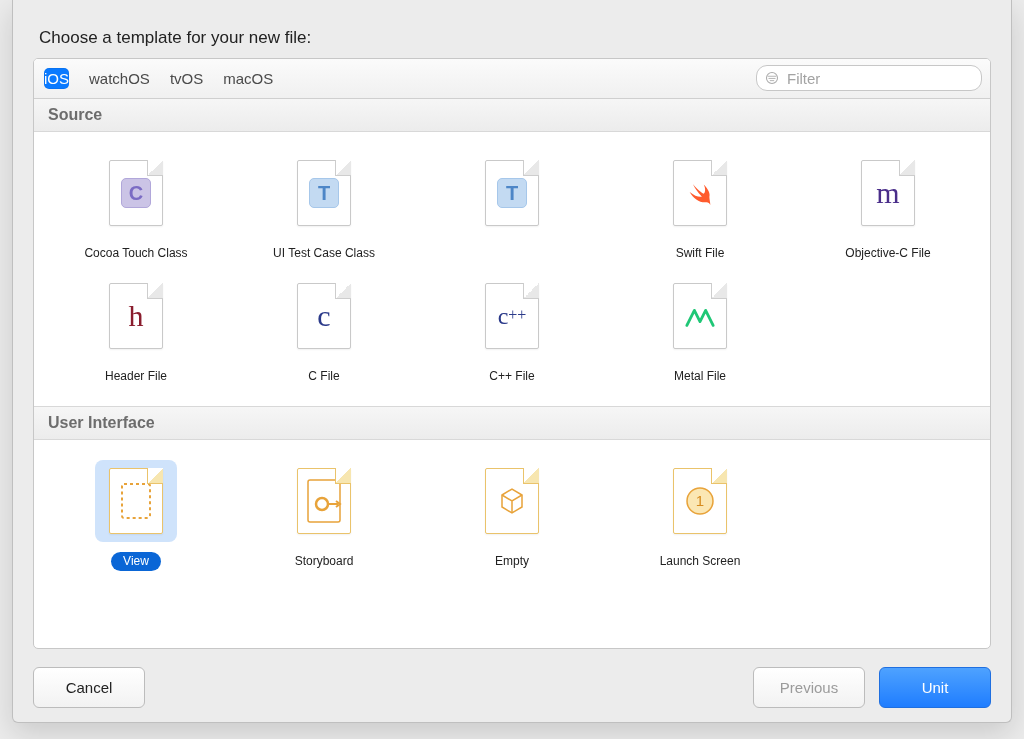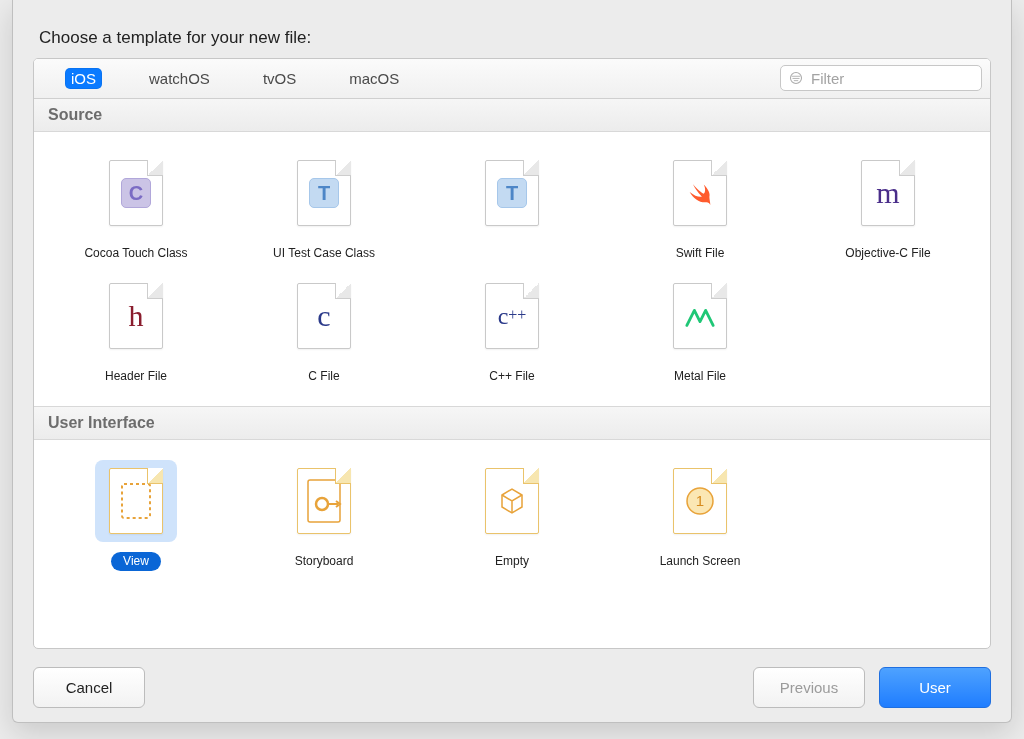--- a/index.html
+++ b/index.html
@@ -31,39 +31,38 @@
     align-items: center;
     justify-content: space-between;
     padding: 6px 8px 7px 8px;
     background: linear-gradient(#fbfbfb, #f0f0f0);
     border-bottom: 1px solid #cfcfcf;
   }
   .tabs { display: flex; gap: 20px; align-items: center; padding-left: 2px; }
   .tab {
     font-size: 15px;
     color: #4a4a4a;
-    padding: 2px 6px;
+    padding: 2px 0;
     border-radius: 5px;
     cursor: default;
-    margin-left: 21px;
   }
   .tab.active {
     background: #0a7aff;
     color: #fff;
     font-weight: 500;
     box-shadow: inset 0 0 0 1px rgba(0,0,0,0.05);
   }
   .filter {
     display: flex;
     align-items: center;
-    width: 202px;
+    width: 226px;
     height: 26px;
     background: #fff;
     border: 1px solid #c7c7c7;
-    border-radius: 5px;
+    border-radius: 11px;
     padding: 0 8px;
     gap: 6px;
   }
   .filter input {
     flex: 1;
     border: none;
     outline: none;
     font-size: 15px;
     color: #333;
     background: transparent;
@@ -329,16 +328,16 @@
             <div class="label">Launch Screen</div>
           </div>
         </div>
       </div>
   </div>
 
   <div class="footer">
     <button class="btn">Cancel</button>
     <div class="right-buttons">
       <button class="btn" id="prev-btn" disabled="">Previous</button>
-      <button class="btn primary">User</button>
+      <button class="btn primary">Unit</button>
     </div>
   </div>
 </div>
 
 </body></html>

